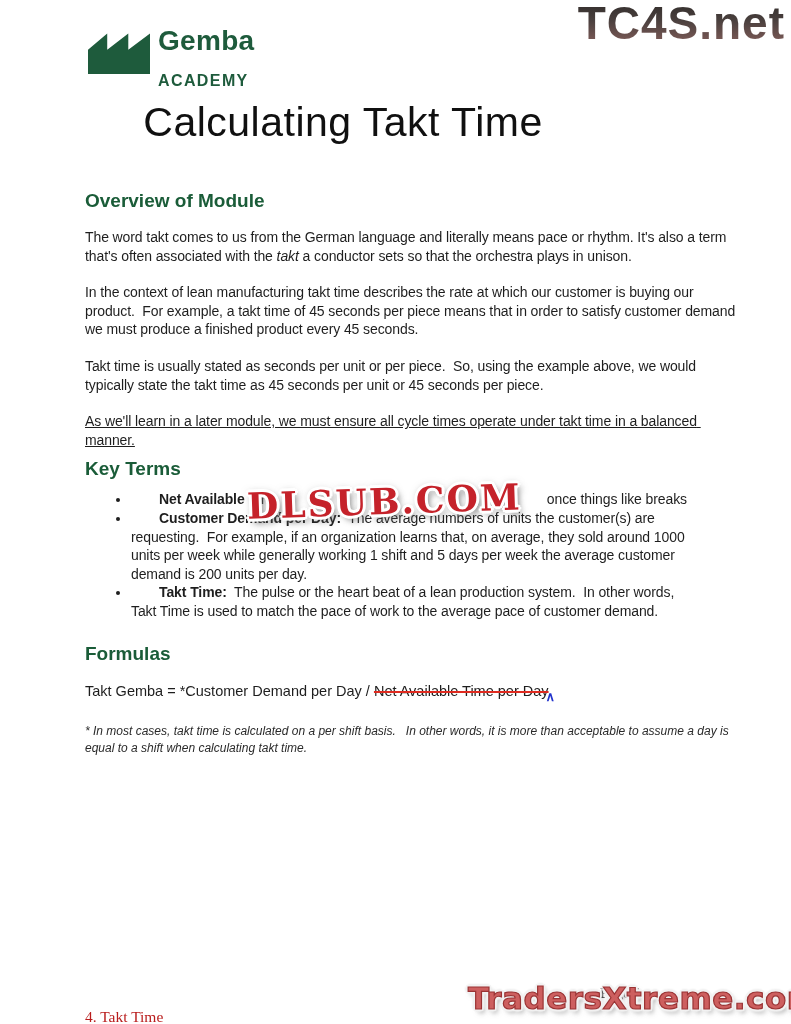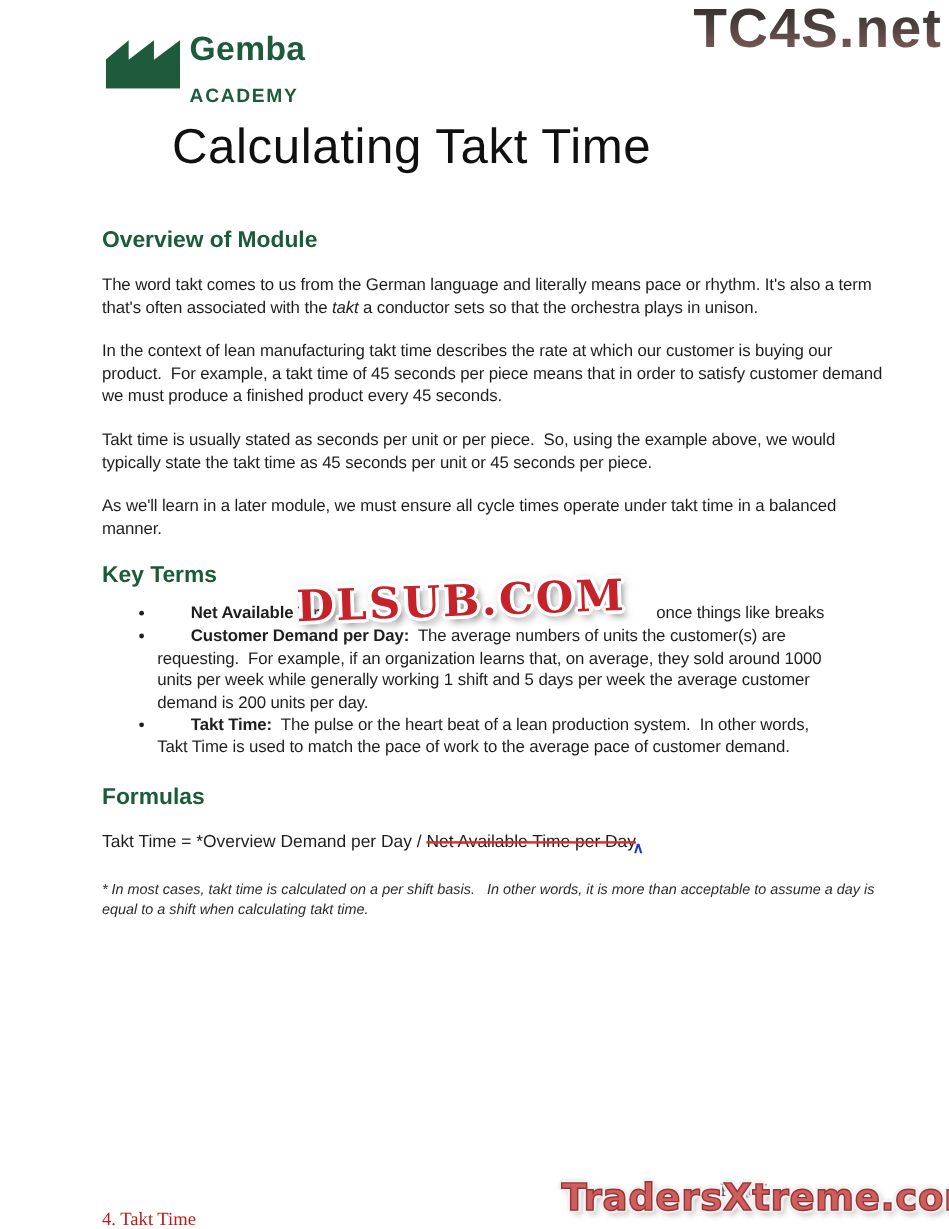--- a/index.html
+++ b/index.html
@@ -47,21 +47,21 @@
 
   
   .doc-title {
     position:absolute; top:99px; left:0; width:686px; text-align:center;
     font-size:41px; font-weight:400; color:#101010; letter-spacing:0.5px;
   }
   .doc { position:absolute; top:190px; left:85px; width:660px; }
   .h-green { font-size:19px; line-height:22px; font-weight:bold; color:#1a5c38; margin:0 0 16px 0; }
   .h-keyterms { margin-bottom:10px; }
   .body-text { font-size:14px; line-height:18.6px; letter-spacing:-0.1px; margin:0 0 18px 0; white-space:pre-wrap; }
-  .mb20 { margin-bottom:20px; }
+  .mb20 { margin-bottom:9px;text-decoration:underline; }
   .it { font-style:italic; }
   .b  { font-weight:bold;padding-left:28px; }
   ul.terms { margin:0 0 22px 0; padding-left:46px; width:560px; }
   ul.terms li { font-size:14px; line-height:18.6px; letter-spacing:-0.1px; white-space:pre-wrap; margin:0; }
   .wm-gap { display:inline-block; width:278px; height:1px; }
   .formula { font-size:14.5px; line-height:20px; margin:0 0 16px 0; white-space:pre-wrap; }
   .struck { text-decoration:line-through; text-decoration-color:#e02b20; text-decoration-thickness:1.5px; }
   .caret { color:#2233cc; font-weight:bold; font-size:13px; vertical-align:-5px; margin-left:-3px; }
   .footnote { font-size:12px; font-style:italic; line-height:17px; color:#2a2a2a; margin:0; white-space:pre-wrap; }
 
@@ -99,21 +99,21 @@
     <div class="h-green h-keyterms">Key Terms</div>
 
     <ul class="terms">
       <li><span class="b">Net Available Tin</span><span class="wm-gap"></span><span>once things like breaks</span><br></li>
       <li><span class="b">Customer Demand per Day:</span><span>  The average numbers of units the customer(s) are requesting.  For example, if an organization learns that, on average, they sold around 1000 units per week while generally working 1 shift and 5 days per week the average customer demand is 200 units per day.</span></li>
       <li><span class="b">Takt Time:</span><span>  The pulse or the heart beat of a lean production system.  In other words, Takt Time is used to match the pace of work to the average pace of customer demand.</span></li>
     </ul>
 
     <div class="h-green">Formulas</div>
 
-    <p class="formula"><span>Takt Time = *Overview Demand per Day / </span><span class="struck">Net Available Time per Day</span><span class="caret">∧</span></p>
+    <p class="formula"><span>Takt Gemba = *Customer Demand per Day / </span><span class="struck">Net Available Time per Day</span><span class="caret">∧</span></p>
 
     <p class="footnote"><span>* In most cases, takt time is calculated on a per shift basis.   In other words, it is more than acceptable to assume a day is</span><br><span>equal to a shift when calculating takt time.</span></p>
 
   </div>
 
   <div class="wm-dlsub">DLSUB.COM</div>
 
   <div class="footer-left">4. Takt Time</div>
   <div class="footer-right">Page 1</div>
 

